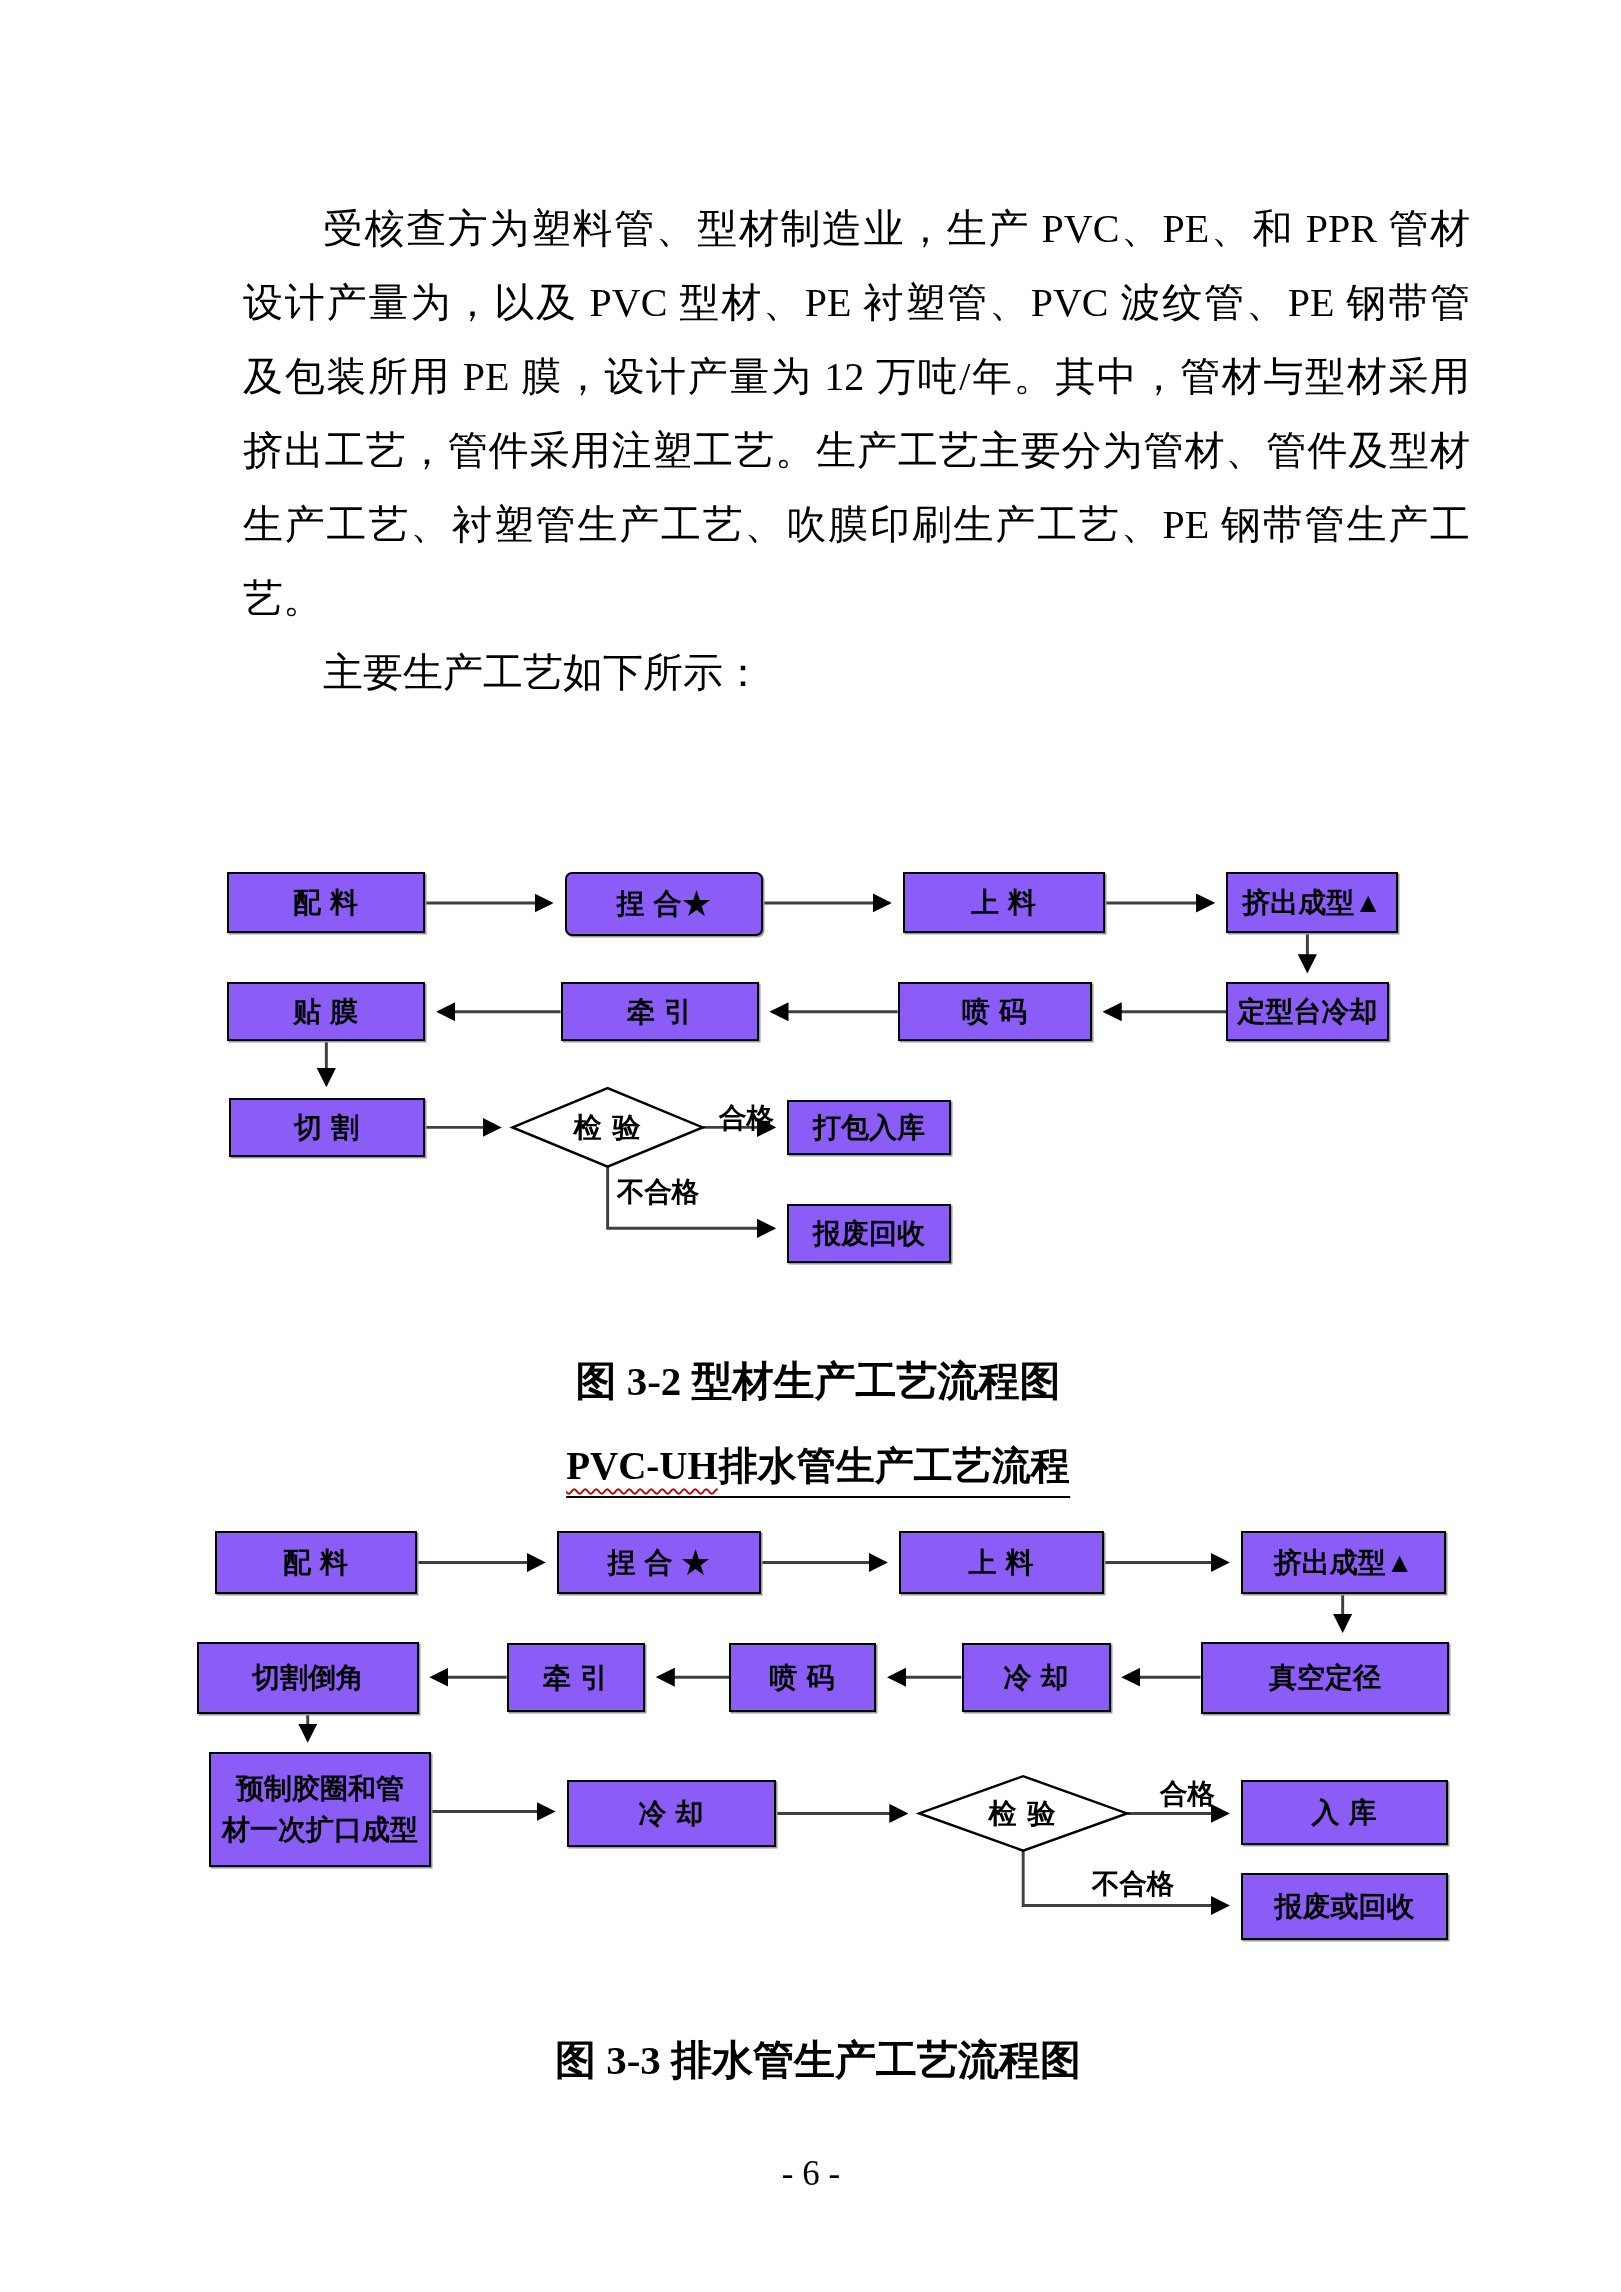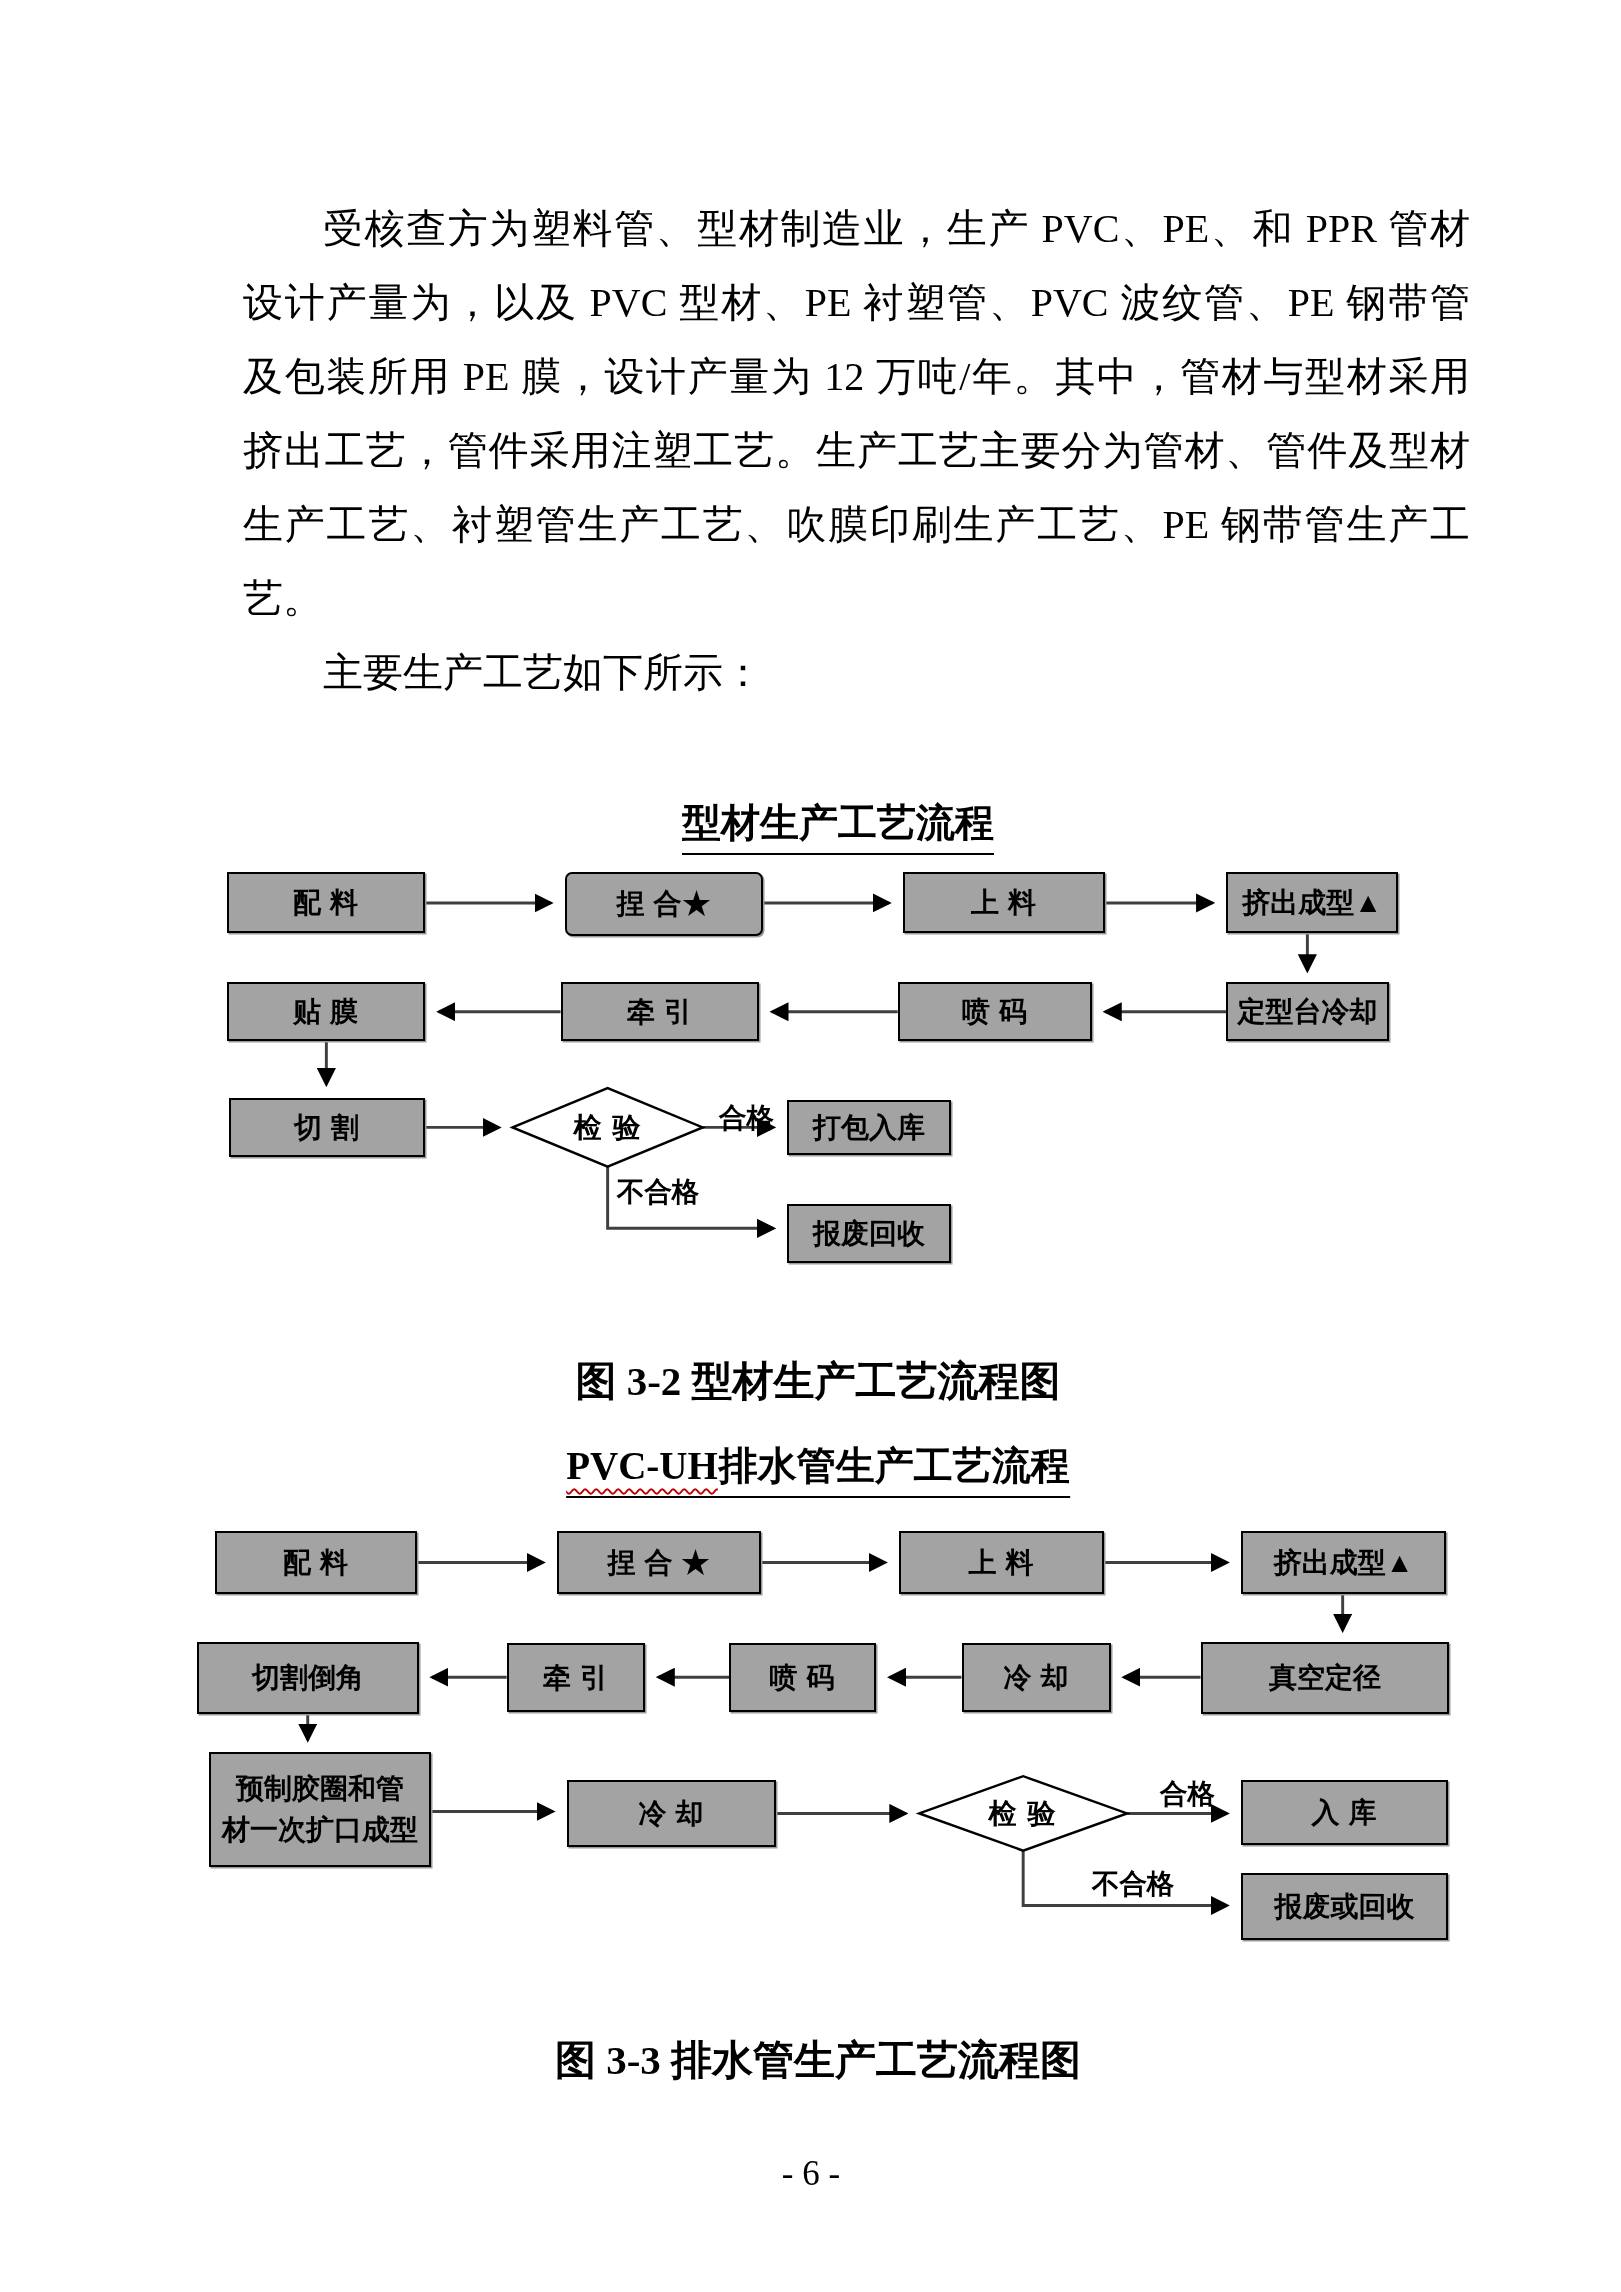--- a/index.html
+++ b/index.html
@@ -9,21 +9,21 @@
     margin:0 auto;overflow:hidden;
     font-family:"Liberation Serif","DejaVu Serif",serif;color:#000;
   }
   
   .para{position:absolute;left:243px;top:192px;width:1227px;font-size:40px;line-height:74px;}
   .pline{height:74px;white-space:nowrap;}
   .pline.just{white-space:normal;text-align:justify;text-align-last:justify;}
   .pline.indent{text-indent:80px;}
   
   .node{
-    position:absolute;box-sizing:border-box;border:2px solid #000;background:#a3a3a3;
+    position:absolute;box-sizing:border-box;border:2px solid #000;background:#8b5cf6;
     display:flex;align-items:center;justify-content:center;
     font-size:28px;font-weight:bold;letter-spacing:1px;text-align:center;
     box-shadow:1.5px 1.5px 0 #9a9a9a;
   }
   .node.twoline{flex-direction:column;justify-content:center;gap:13.7px;line-height:1;}
   .dtext{
     position:absolute;transform:translate(-50%,-50%);
     font-size:28px;font-weight:bold;letter-spacing:2px;white-space:nowrap;
   }
   .edgelabel{position:absolute;font-size:27.4px;font-weight:bold;white-space:nowrap;}
@@ -94,21 +94,20 @@
   <div class="para">
     <div class="pline just indent">受核查方为塑料管、型材制造业，生产 PVC、PE、和 PPR 管材</div>
     <div class="pline just">设计产量为，以及 PVC 型材、PE 衬塑管、PVC 波纹管、PE 钢带管</div>
     <div class="pline just">及包装所用 PE 膜，设计产量为 12 万吨/年。其中，管材与型材采用</div>
     <div class="pline just">挤出工艺，管件采用注塑工艺。生产工艺主要分为管材、管件及型材</div>
     <div class="pline just">生产工艺、衬塑管生产工艺、吹膜印刷生产工艺、PE 钢带管生产工</div>
     <div class="pline">艺。</div>
     <div class="pline indent">主要生产工艺如下所示：</div>
   </div>
 
-  <div class="chart-title" style="left:838px;top:796px;">型材生产工艺流程</div>
 
   <div class="node" style="left:227px;top:872px;width:198px;height:61px;">配 料</div>
   <div class="node" style="left:565px;top:872px;width:198px;height:64px;border-radius:7px;">捏 合★</div>
   <div class="node" style="left:903px;top:872px;width:202px;height:61px;">上 料</div>
   <div class="node" style="left:1226px;top:872px;width:172px;height:61px;letter-spacing:0;">挤出成型▲</div>
 
   <div class="node" style="left:227px;top:982px;width:198px;height:59px;">贴 膜</div>
   <div class="node" style="left:561px;top:982px;width:198px;height:59px;">牵 引</div>
   <div class="node" style="left:898px;top:982px;width:194px;height:59px;">喷 码</div>
   <div class="node" style="left:1226px;top:982px;width:163px;height:59px;letter-spacing:0;">定型台冷却</div>

